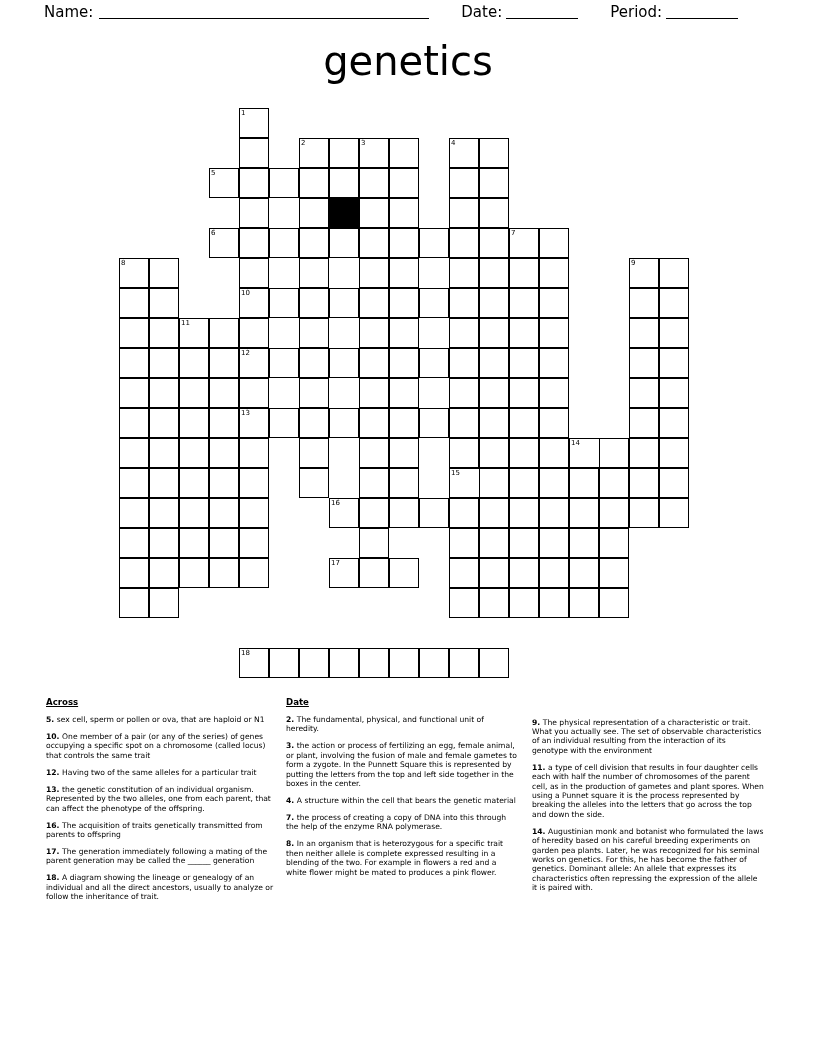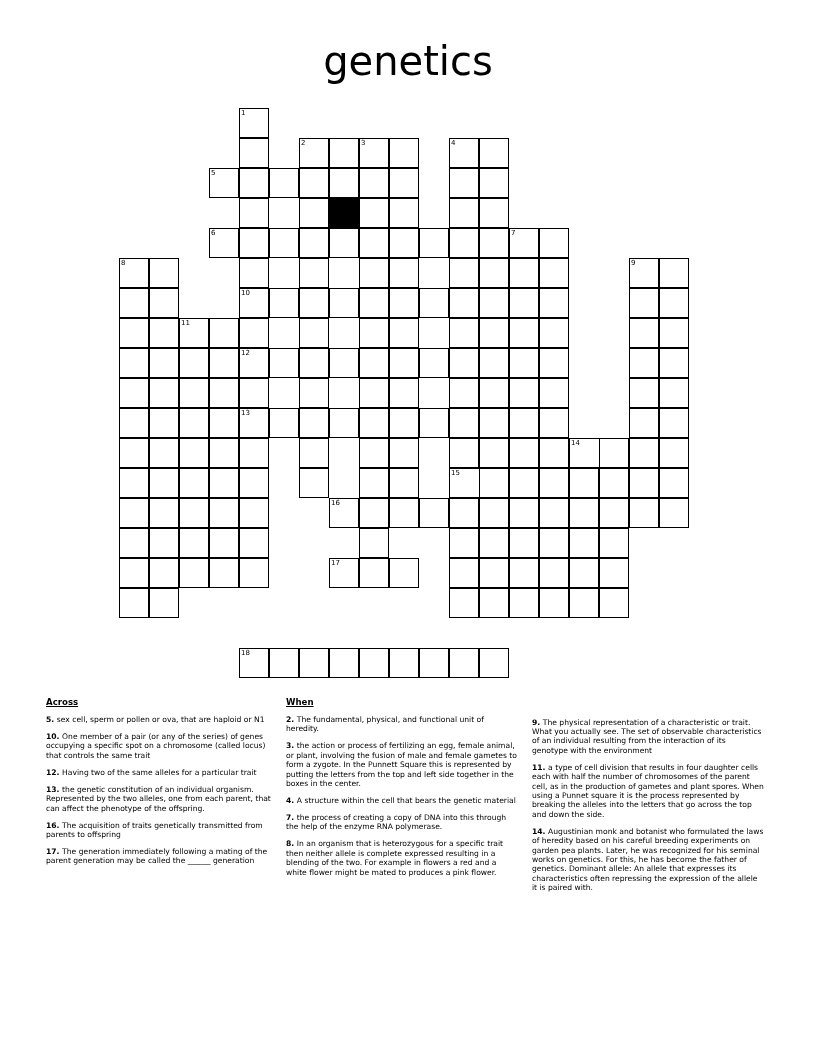--- a/index.html
+++ b/index.html
@@ -119,20 +119,30 @@
     text-align: left;
   }
   .clue b { font-weight: bold; }
   .spacer-head { display:block; height: 12px; }
 </style>
 </head>
 <body>
 
 <div class="page">
 
+  <div class="header">
+    <span class="fld name-label">Name:</span>
+    <span class="rule-long"></span>
+    <span class="gap-lg"></span>
+    <span class="fld">Date:</span>
+    <span class="rule-mid"></span>
+    <span class="gap-lg"></span>
+    <span class="fld">Period:</span>
+    <span class="rule-mid"></span>
+  </div>
 
   <div class="title">genetics</div>
 
   <div id="grid">
       <div class="cell" style="left: 239px; top: 108px; width: 30px; height: 30px;">
         <span class="num">1</span>
       </div>
       <div class="cell" style="left: 239px; top: 138px; width: 30px; height: 30px;"></div>
       <div class="cell" style="left: 299px; top: 138px; width: 30px; height: 30px;">
         <span class="num">2</span>
@@ -389,25 +399,26 @@
 
     <div class="clue-col col1">
       <span class="col-head">Across</span>
       <div id="across-list">
           <p class="clue"><b>5. </b><span>sex cell, sperm or pollen or ova, that are haploid or N1</span></p>
           <p class="clue"><b>10. </b><span>One member of a pair (or any of the series) of genes occupying a specific spot on a chromosome (called locus) that controls the same trait</span></p>
           <p class="clue"><b>12. </b><span>Having two of the same alleles for a particular trait</span></p>
           <p class="clue"><b>13. </b><span>the genetic constitution of an individual organism. Represented by the two alleles, one from each parent, that can affect the phenotype of the offspring.</span></p>
           <p class="clue"><b>16. </b><span>The acquisition of traits genetically transmitted from parents to offspring</span></p>
           <p class="clue"><b>17. </b><span>The generation immediately following a mating of the parent generation may be called the ______ generation</span></p>
+          <p class="clue"><b>18. </b><span>A diagram showing the lineage or genealogy of an individual and all the direct ancestors, usually to analyze or follow the inheritance of trait.</span></p>
         </div>
     </div>
 
     <div class="clue-col col2">
-      <span class="col-head">When</span>
+      <span class="col-head">Date</span>
       <div id="down-list">
           <p class="clue"><b>2. </b><span>The fundamental, physical, and functional unit of heredity.</span></p>
           <p class="clue"><b>3. </b><span>the action or process of fertilizing an egg, female animal, or plant, involving the fusion of male and female gametes to form a zygote. In the Punnett Square this is represented by putting the letters from the top and left side together in the boxes in the center.</span></p>
           <p class="clue"><b>4. </b><span>A structure within the cell that bears the genetic material</span></p>
           <p class="clue"><b>7. </b><span>the process of creating a copy of DNA into this through the help of the enzyme RNA polymerase.</span></p>
           <p class="clue"><b>8. </b><span>In an organism that is heterozygous for a specific trait then neither allele is complete expressed resulting in a blending of the two. For example in flowers a red and a white flower might be mated to produces a pink flower.</span></p>
         </div>
     </div>
 
     <div class="clue-col col3">

